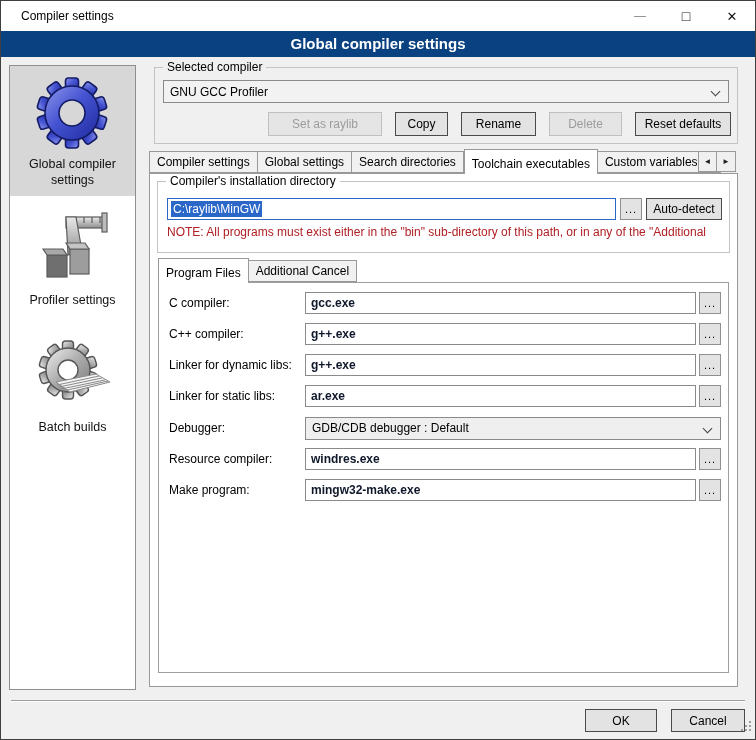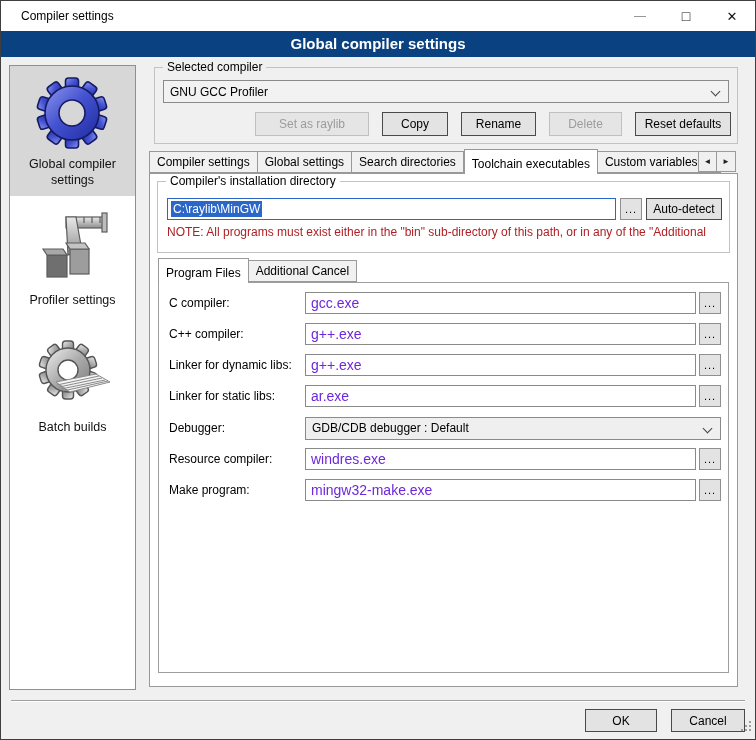--- a/index.html
+++ b/index.html
@@ -21,21 +21,21 @@
   
   .sidebar { position:absolute; left:8px; top:64px; width:127px; height:625px; background:#fff; border:1px solid #8f8f8f; overflow:hidden; }
   .side-item { width:100%; padding:5px 2px 8px 2px; text-align:center; cursor:default; }
   .side-item.selected { background:#d7d7d7; }
   .side-item .icon-wrap { width:85px; height:80px; margin:2px auto 4px auto; }
   .side-item .lbl { font-size:12.5px; color:#111; line-height:1.25; }
   
   .btn { display:inline-flex; align-items:center; justify-content:center; background:#e3e3e3; border:1px solid #4a4a4a; font-size:12px; color:#000; height:24px; cursor:default; }
   .btn.disabled { border-color:#c0c0c0; color:#9c9c9c; background:#e5e5e5; }
   .btn.small { border-color:#8f8f8f; }
-  .textbox { background:#fff; border:1px solid #8a8a8a; height:21px; font-size:14px; font-family:"Liberation Sans",sans-serif; padding:0 5px; color:#6d28d9; }
+  .textbox { background:#fff; border:1px solid #8a8a8a; height:21px; font-size:12px; font-family:"Liberation Sans",sans-serif; padding:0 5px; color:#0f172a;font-weight:bold; }
   .combo { position:relative; background:#f2f2f2; border:1px solid #8a8a8a; height:23px; font-size:12px; display:flex; align-items:center; padding:0 22px 0 6px; cursor:default; }
   .chev { position:absolute; right:9px; top:7px; width:7px; height:7px; border-right:1.6px solid #444; border-bottom:1.6px solid #444; transform:rotate(45deg); }
   .groupbox { position:absolute; border:1px solid #c3c3c3; }
   .groupbox > .legend { position:absolute; top:-8px; left:8px; background:inherit; padding:0 4px; font-size:12px; color:#000; }
   
   .grp-compiler { left:153px; top:66px; width:584px; height:77px; background:#f0f0f0; }
   .grp-compiler .legend { background:#f0f0f0;text-align:center; }
   .grp-compiler .combo { position:absolute; left:8px; right:8px; top:12px; }
   .btn-row { position:absolute; left:0; right:6px; top:44px; display:flex; justify-content:flex-end; gap:13px; }
   
@@ -188,21 +188,21 @@
   </div>
 
   <div class="groupbox grp-compiler">
     <span class="legend">Selected compiler</span>
     <div class="combo">
       <span>GNU GCC Profiler</span>
       <span class="chev"></span>
     </div>
     <div class="btn-row">
       <div class="btn disabled" style="width:114px">Set as raylib</div>
-      <div class="btn" style="width:66px">Copy</div>
+      <div class="btn" style="width:53px">Copy</div>
       <div class="btn" style="width:75px">Rename</div>
       <div class="btn disabled" style="width:73px">Delete</div>
       <div class="btn" style="width:96px">Reset defaults</div>
     </div>
   </div>
 
   <div class="tabstrip">
     <div class="tab">Compiler settings</div>
     <div class="tab">Global settings</div>
     <div class="tab">Search directories</div>

